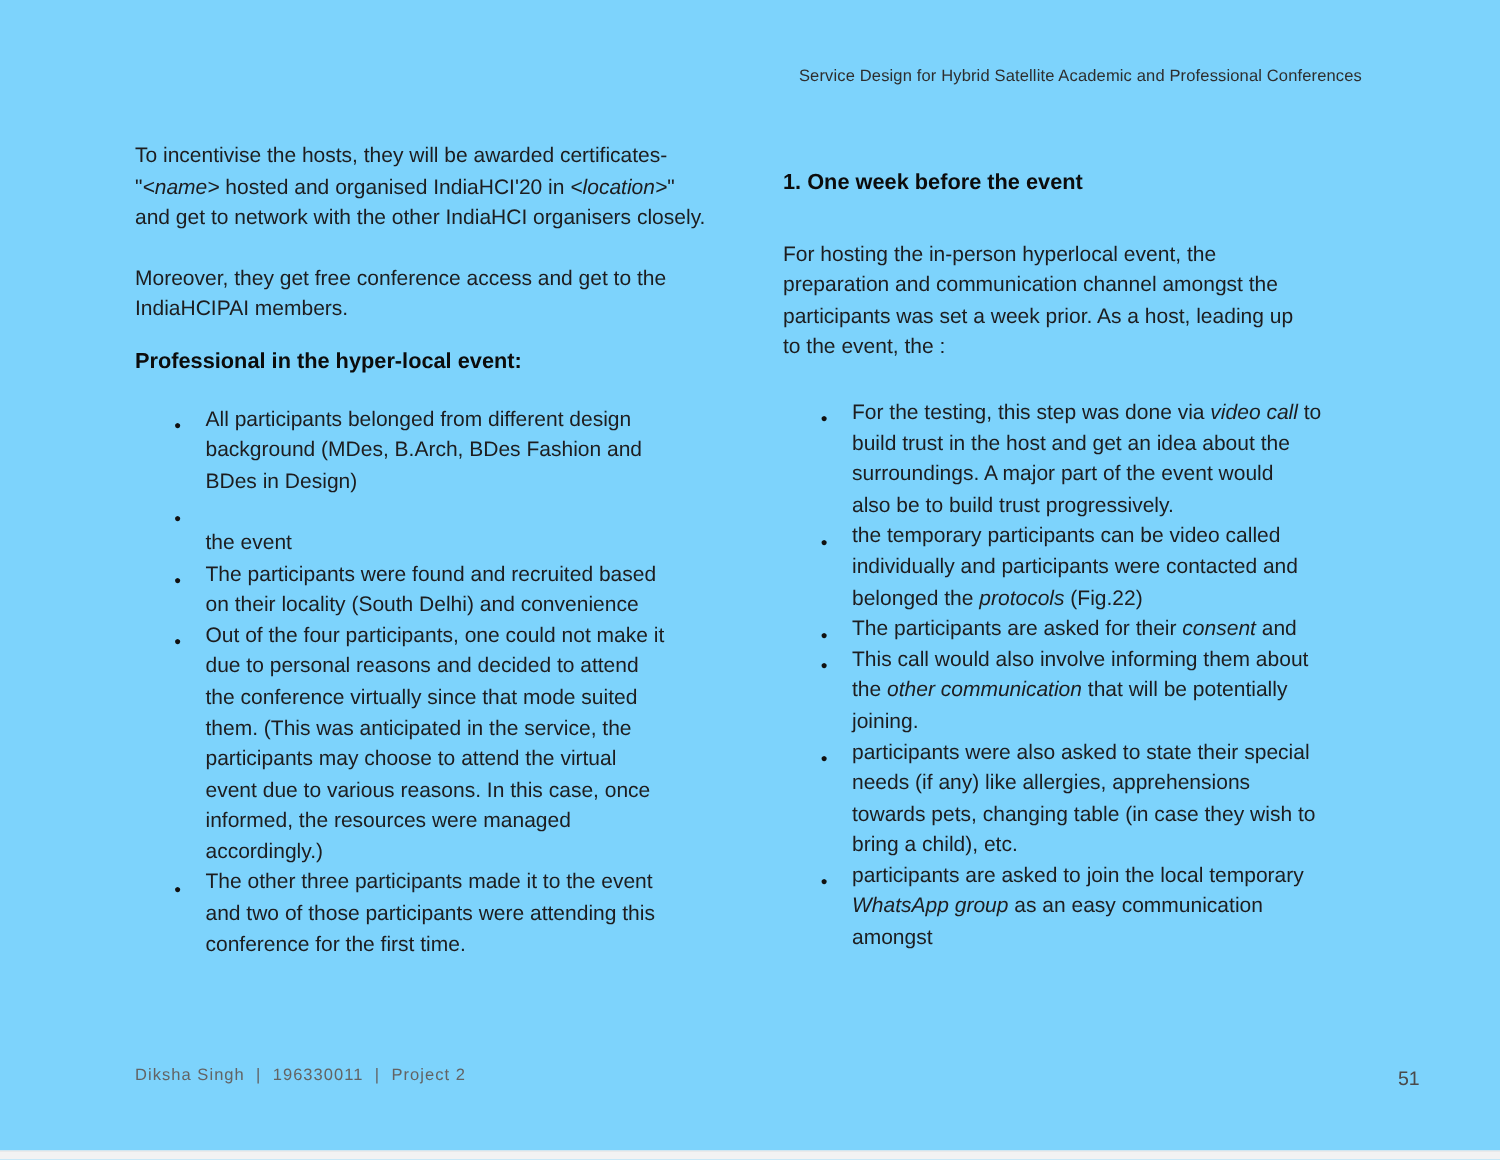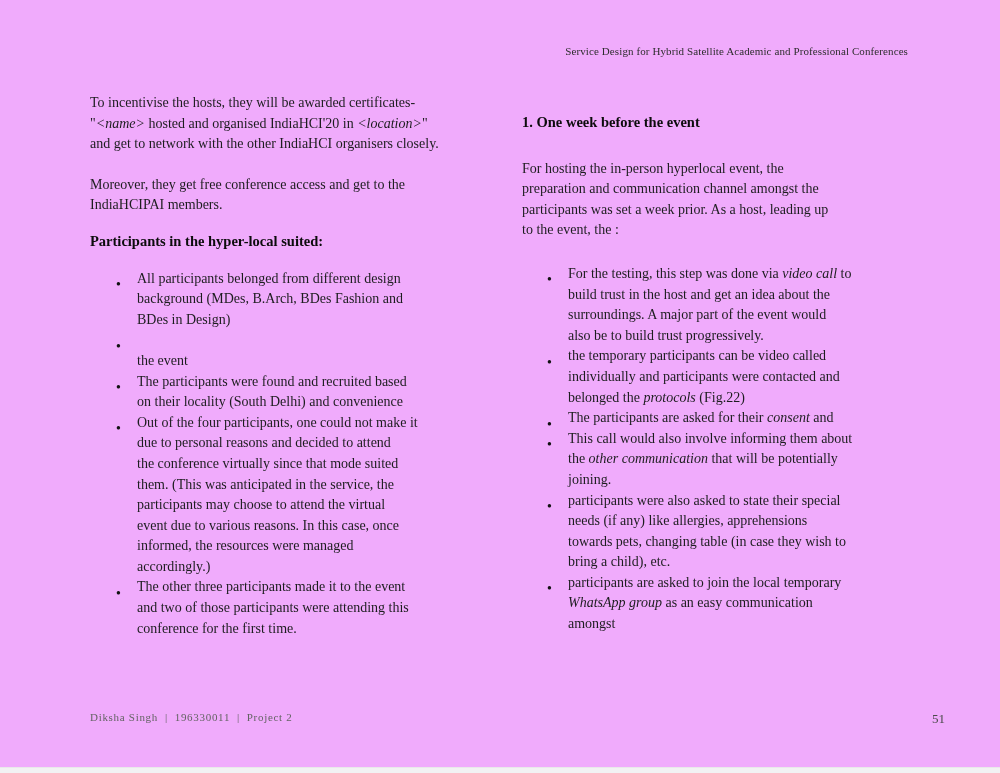--- a/index.html
+++ b/index.html
@@ -2,21 +2,21 @@
 <html><head>
 <meta charset="utf-8">
 <style>
   html,body { margin:0; padding:0; }
   body {
     width:1000px; height:773px; position:relative; overflow:hidden;
     background:#ffffff;
     font-family:"Liberation Sans", sans-serif;
     color:#1d1d1f;
   }
-  .page { position:absolute; inset:0; background:#f0abfc;font-family:Liberation Serif, serif; }
+  .page { position:absolute; inset:0; background:#7dd3fc; }
 
   .header {
     position:absolute; top:45px; right:92px;
     font-size:11px; font-weight:400; color:#2e2e2e; letter-spacing:0.1px;
   }
 
   .col { position:absolute; width:440px; font-size:14px; line-height:20.6px; }
   .col-left  { left:90px;  top:93px; }
   .col-right { left:522px; top:112px; }
 
@@ -59,21 +59,21 @@
 </head>
 <body>
 
 <div class="page">
 
   <div class="header">Service Design for Hybrid Satellite Academic and Professional Conferences</div>
 
   <div class="col col-left">
     <p class="para"><span>To incentivise the hosts, they will be awarded certificates-</span><br><span>"</span><span class="it">&lt;name&gt;</span><span> hosted and organised IndiaHCI'20 in </span><span class="it">&lt;location&gt;</span><span>"</span><br><span>and get to network with the other IndiaHCI organisers closely.</span></p>
     <p class="para para2"><span>Moreover, they get free conference access and get to the</span><br><span>IndiaHCIPAI members.</span></p>
-    <h3 class="subhead">Participants in the hyper-local suited:</h3>
+    <h3 class="subhead">Professional in the hyper-local event:</h3>
     <ul class="bullets">
       <li><span>All participants belonged from different design</span><br><span>background (MDes, B.Arch, BDes Fashion and</span><br><span>BDes in Design)</span></li>
       <li><br><span>the event</span></li>
       <li><span>The participants were found and recruited based</span><br><span>on their locality (South Delhi) and convenience</span></li>
       <li><span>Out of the four participants, one could not make it</span><br><span>due to personal reasons and decided to attend</span><br><span>the conference virtually since that mode suited</span><br><span>them. (This was anticipated in the service, the</span><br><span>participants may choose to attend the virtual</span><br><span>event due to various reasons. In this case, once</span><br><span>informed, the resources were managed</span><br><span>accordingly.)</span></li>
       <li><span>The other three participants made it to the event</span><br><span>and two of those participants were attending this</span><br><span>conference for the first time.</span></li>
     </ul>
   </div>
 
   <div class="col col-right">

